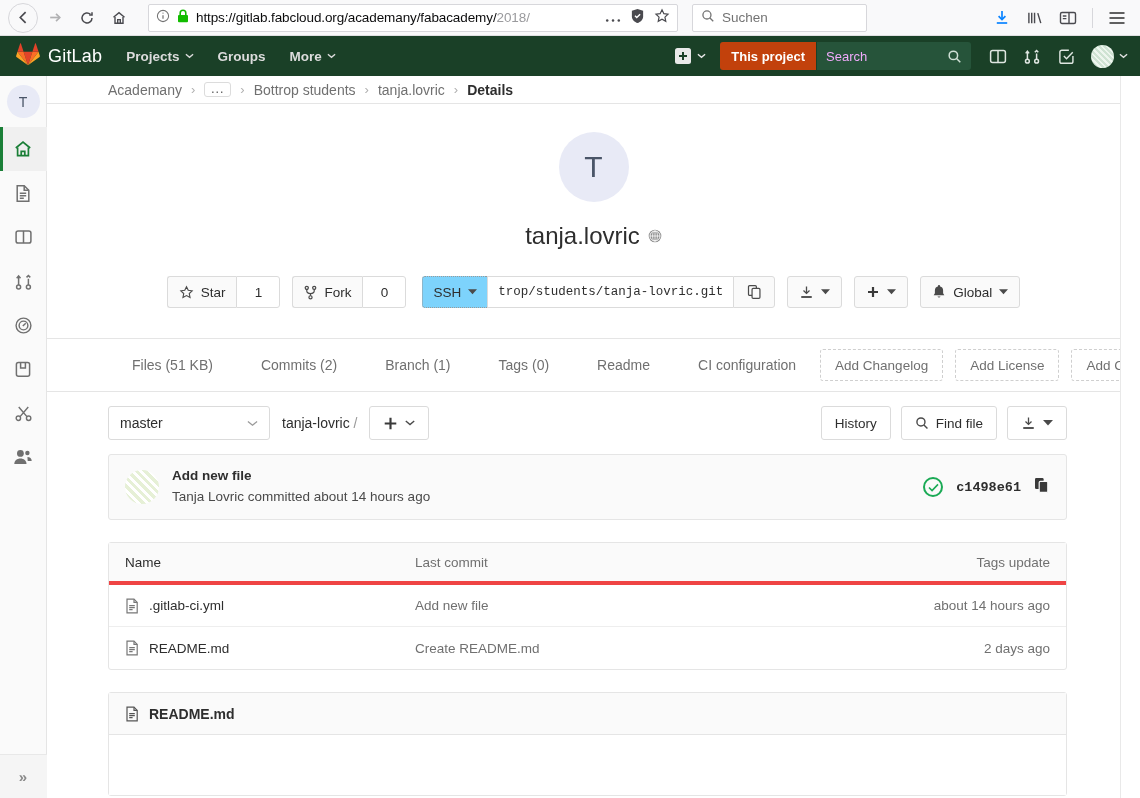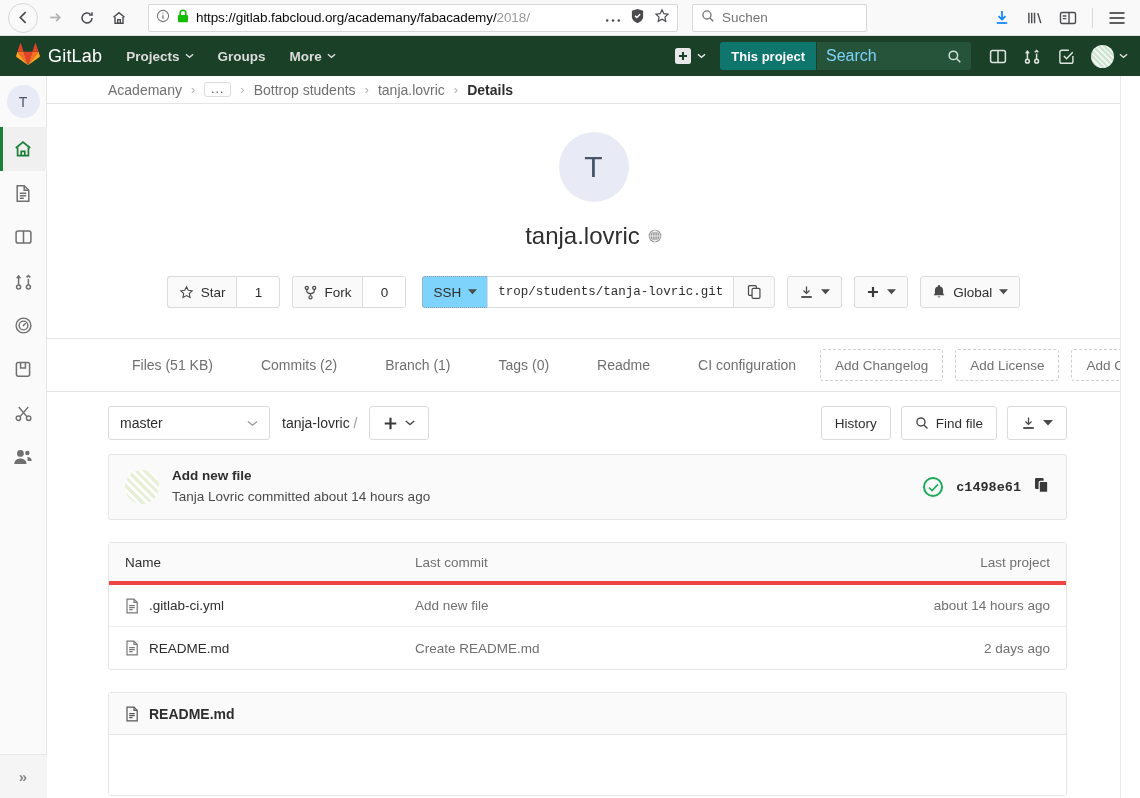--- a/index.html
+++ b/index.html
@@ -91,27 +91,27 @@
   }
   .gl-logo-wrap { display: flex; align-items: center; gap: 8px; margin-right: 24px; }
   .gl-brand { color: #fff; font-size: 18px; font-weight: 400; letter-spacing: .2px; }
   .gl-nav { display: flex; align-items: center; gap: 24px; font-weight: 600; font-size: 13.5px; }
   .gl-nav .item { display: flex; align-items: center; gap: 5px; color: #dcdcdc; }
 
   .gl-right { margin-left: auto; display: flex; align-items: center; gap: 0; }
   .plusbtn { display: flex; align-items: center; gap: 6px; padding: 0 8px; color: #e9e9e9; }
   .search-group { display: flex; align-items: center; height: 28px; margin: 0 10px 0 6px; }
   .this-project {
-    background: #0f766e; color: #fff; font-size: 13px; font-weight: 600;
+    background: #c2410c; color: #fff; font-size: 13px; font-weight: 600;
     height: 28px; display: flex; align-items: center; padding: 0 11px;
     border-radius: 3px 0 0 3px;
   }
   .gl-search {
     background: #26543a; height: 28px; width: 155px; display: flex; align-items: center;
-    padding: 0 9px; color: #7dd3fc; font-size: 16px; border-radius: 0 3px 3px 0;
+    padding: 0 9px; color: #f0abfc; font-size: 13px; border-radius: 0 3px 3px 0;
     border-left: 1px solid #1a4027;
     gap: 17px;
   }
   .gl-search .sterm { flex: 1 1 auto; }
   .gl-icon-btn { width: 34px; height: 34px; display: flex; align-items: center; justify-content: center; color: #e1e1e1; }
   .avatar-mini {
     width: 23px; height: 23px; border-radius: 50%;
     background:
       repeating-linear-gradient(45deg, #cfe3d3 0 2px, #eef6ef 2px 4px),
       #dfeede;
@@ -800,21 +800,21 @@
               <rect x="5.2" y="4.4" width="8.6" height="11" rx="1.2" stroke="#fafafa" stroke-width="1.2"></rect>
             </svg>
         </span>
       </div>
     </div>
 
     <div class="card file-card">
       <div class="tbl-head">
         <span class="col-name">Name</span>
         <span class="col-commit">Last commit</span>
-        <span class="col-update">Last project</span>
+        <span class="col-update">Tags update</span>
       </div>
 
       <div class="tbl-row">
         <span class="col-name">
           <span class="file-ico">
             <svg width="14" height="16" viewBox="0 0 14 16" fill="none" stroke="#777" stroke-width="1.2">
                 <path d="M2 1.2h7l3.2 3.2v10.4H2z"></path>
                 <path d="M9 1.2v3.2h3.2"></path>
                 <path d="M4.2 7.6h5.6M4.2 9.6h5.6M4.2 11.6h3.4"></path>
               </svg>

